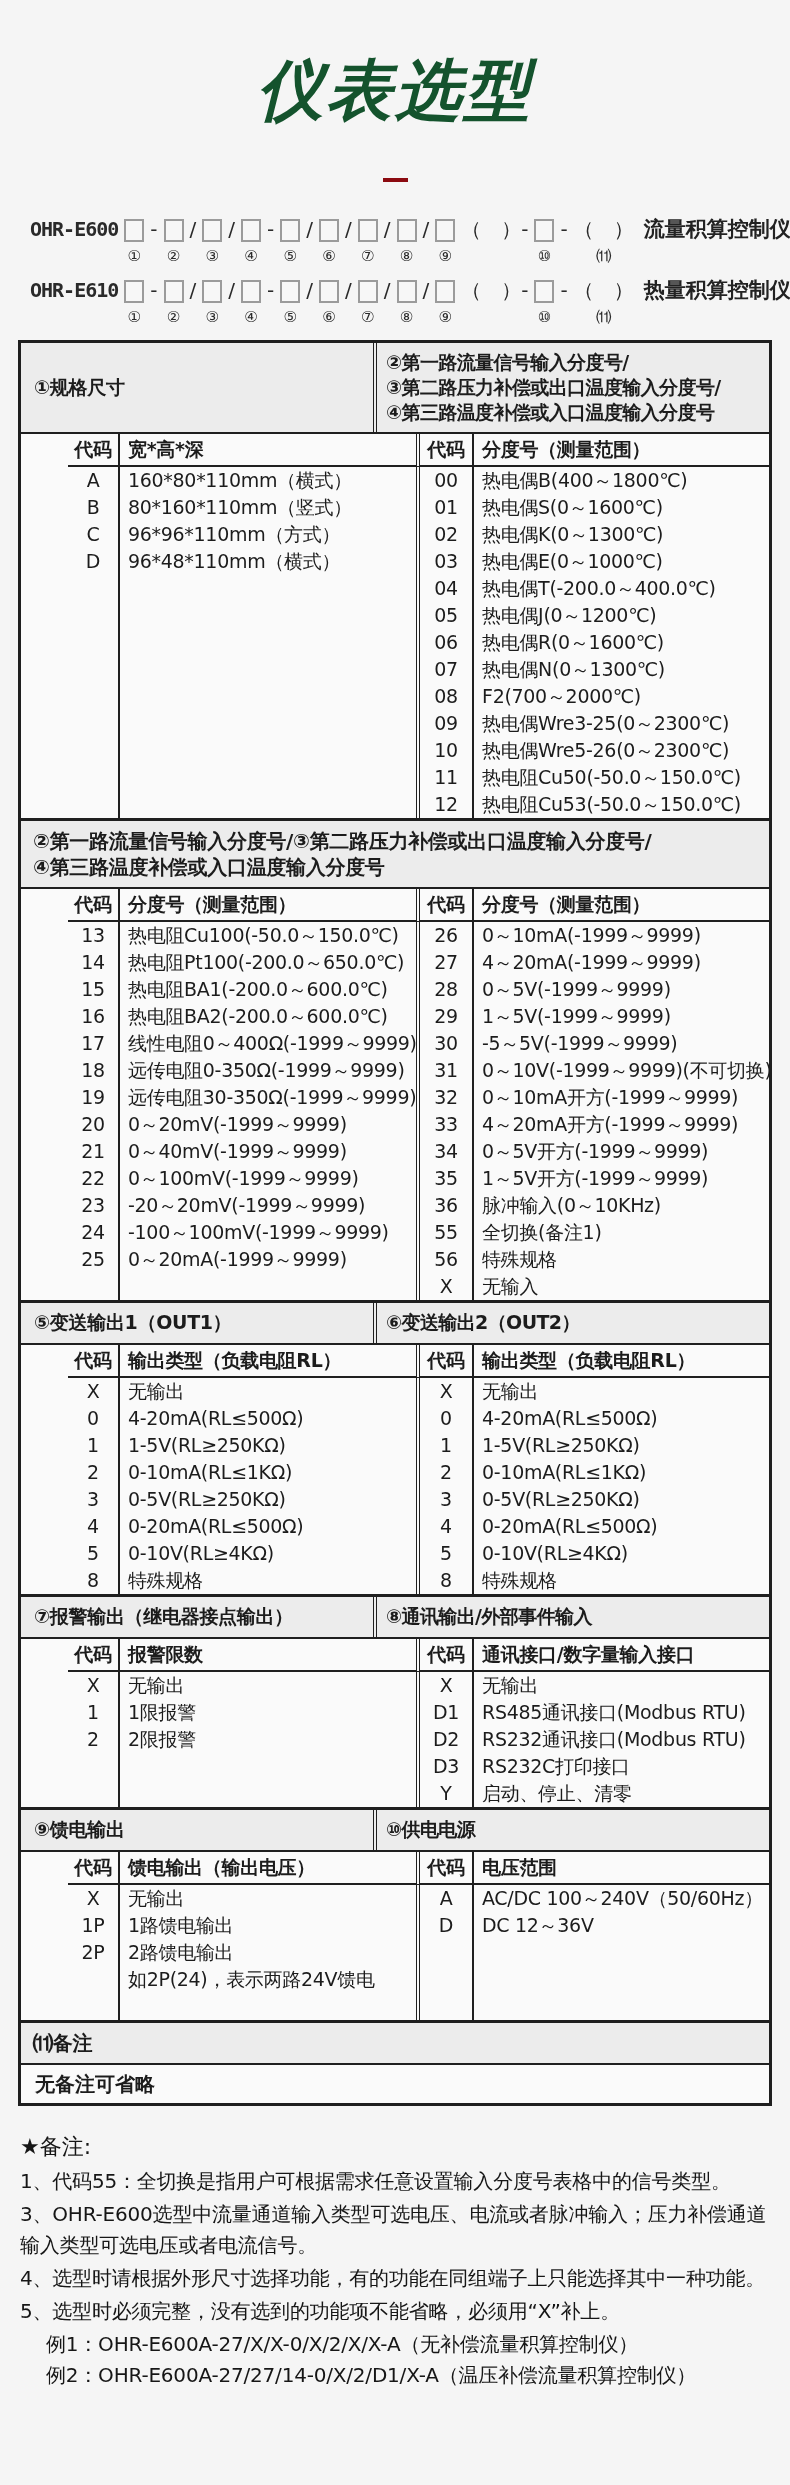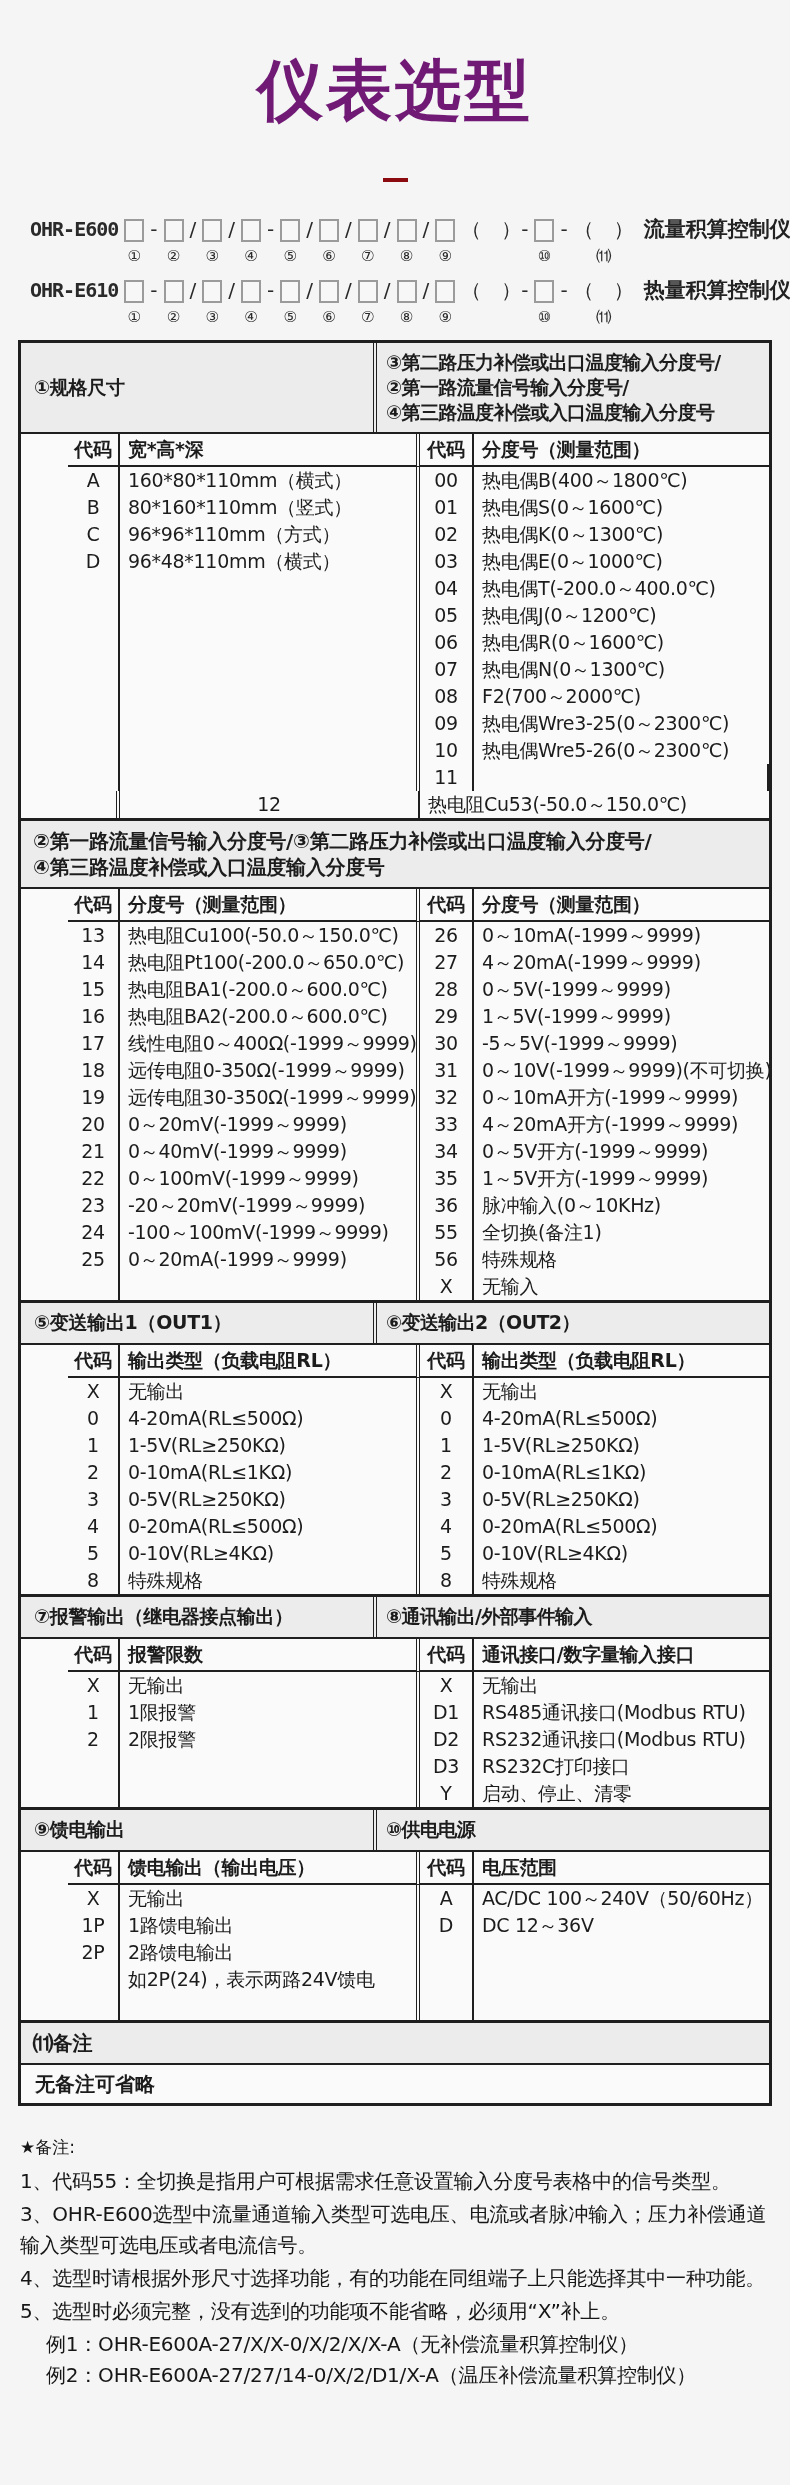--- a/index.html
+++ b/index.html
@@ -3,21 +3,21 @@
 <meta charset="utf-8">
 <style>
   html,body { margin:0; padding:0; }
   body {
     width:790px; min-height:2485px; background:#f5f5f5;
     font-family:"DejaVu Sans","Liberation Sans",sans-serif;
     color:#1c1c1c; -webkit-font-smoothing:antialiased;
   }
   .page-title {
     padding-top:46px; text-align:center;
-    font-size:66px; font-weight:bold; letter-spacing:3px; color:#701a75;
+    font-size:66px; font-weight:bold; letter-spacing:3px; color:#14532d;font-style:italic;
   }
   .accent-dash { width:25px; height:4px; background:#8b0a10; margin:42px auto 34px auto; }
 
   
   .models { margin:0 0 6px 30px; }
   .model-line { display:flex; align-items:flex-start; margin-bottom:12px; white-space:nowrap; }
   .tok { display:flex; flex-direction:column; align-items:center; margin-right:6px; }
   .tok .t { font-size:20px; line-height:26px; height:26px; color:#2a2a2a; }
   .model-prefix { font-family:"DejaVu Sans Mono","Liberation Mono",monospace; font-size:20px; font-weight:600; letter-spacing:-1px; margin-right:0; }
   .code-box { width:16px; height:19px; border:2px solid #9b9b9b; margin-top:3px; background:#f7f7f7; }
@@ -38,21 +38,21 @@
   .cell { line-height:27px; min-height:27px; font-size:19px; white-space:nowrap; letter-spacing:-0.3px; }
   .b1,.b3 { border-right:2px solid #1f1f1f; }
   .b2 { border-right:4px double #1f1f1f; }
   .cc { text-align:center; }
   .cd { padding-left:8px; }
   .head .cell { font-weight:bold; border-bottom:2px solid #1f1f1f; line-height:31px; min-height:31px; }
   .full-row { font-weight:bold; font-size:20px; padding:6px 14px; line-height:26px; }
 
   
   .notes { margin:26px 20px 0 20px; font-size:20px; color:#161616; }
-  .notes-heading { font-size:17px; line-height:30px; margin-bottom:4px; }
+  .notes-heading { font-size:22px; line-height:30px; margin-bottom:4px; }
   .note-item { line-height:31px; margin-bottom:2px; letter-spacing:-0.2px; }
   .note-example { line-height:31px; margin-left:26px; letter-spacing:-0.2px; }
 </style>
 </head>
 <body>
 
 <div class="page-title">仪表选型</div>
 <div class="accent-dash"></div>
 
 <div class="models">
@@ -236,22 +236,22 @@
       </div>
       <div class="model-suffix">热量积算控制仪</div>
     </div>
   </div>
 
 <div class="tbl">
     <div class="section">
       <div class="band split">
         <div class="bl">①规格尺寸</div>
         <div class="br">
+          <div class="ln">②第一路流量信号输入分度号/</div>
           <div class="ln">③第二路压力补偿或出口温度输入分度号/</div>
-          <div class="ln">②第一路流量信号输入分度号/</div>
           <div class="ln">④第三路温度补偿或入口温度输入分度号</div>
         </div>
       </div>
       <div class="grid">
         <div class="head" style="display: contents;"><div class="cell cc b1">代码</div><div class="cell cd b2">宽*高*深</div><div class="cell cc b3">代码</div><div class="cell cd">分度号（测量范围）</div></div>
         <div class="cell cc b1">A</div>
         <div class="cell cd b2">160*80*110mm（横式）</div>
         <div class="cell cc b3">00</div>
         <div class="cell cd">热电偶B(400～1800℃)</div>
         <div class="cell cc b1">B</div>
@@ -290,20 +290,21 @@
         <div class="cell cd b2"></div>
         <div class="cell cc b3">09</div>
         <div class="cell cd">热电偶Wre3-25(0～2300℃)</div>
         <div class="cell cc b1"></div>
         <div class="cell cd b2"></div>
         <div class="cell cc b3">10</div>
         <div class="cell cd">热电偶Wre5-26(0～2300℃)</div>
         <div class="cell cc b1"></div>
         <div class="cell cd b2"></div>
         <div class="cell cc b3">11</div>
+        <div class="cell cd">热电阻Cu50(-50.0～150.0℃)</div>
         <div class="cell cc b1"></div>
         <div class="cell cd b2"></div>
         <div class="cell cc b3">12</div>
         <div class="cell cd">热电阻Cu53(-50.0～150.0℃)</div>
       </div>
     </div>
     <div class="section">
       <div class="band full">
         <div class="ln">②第一路流量信号输入分度号/③第二路压力补偿或出口温度输入分度号/</div>
         <div class="ln">④第三路温度补偿或入口温度输入分度号</div>

